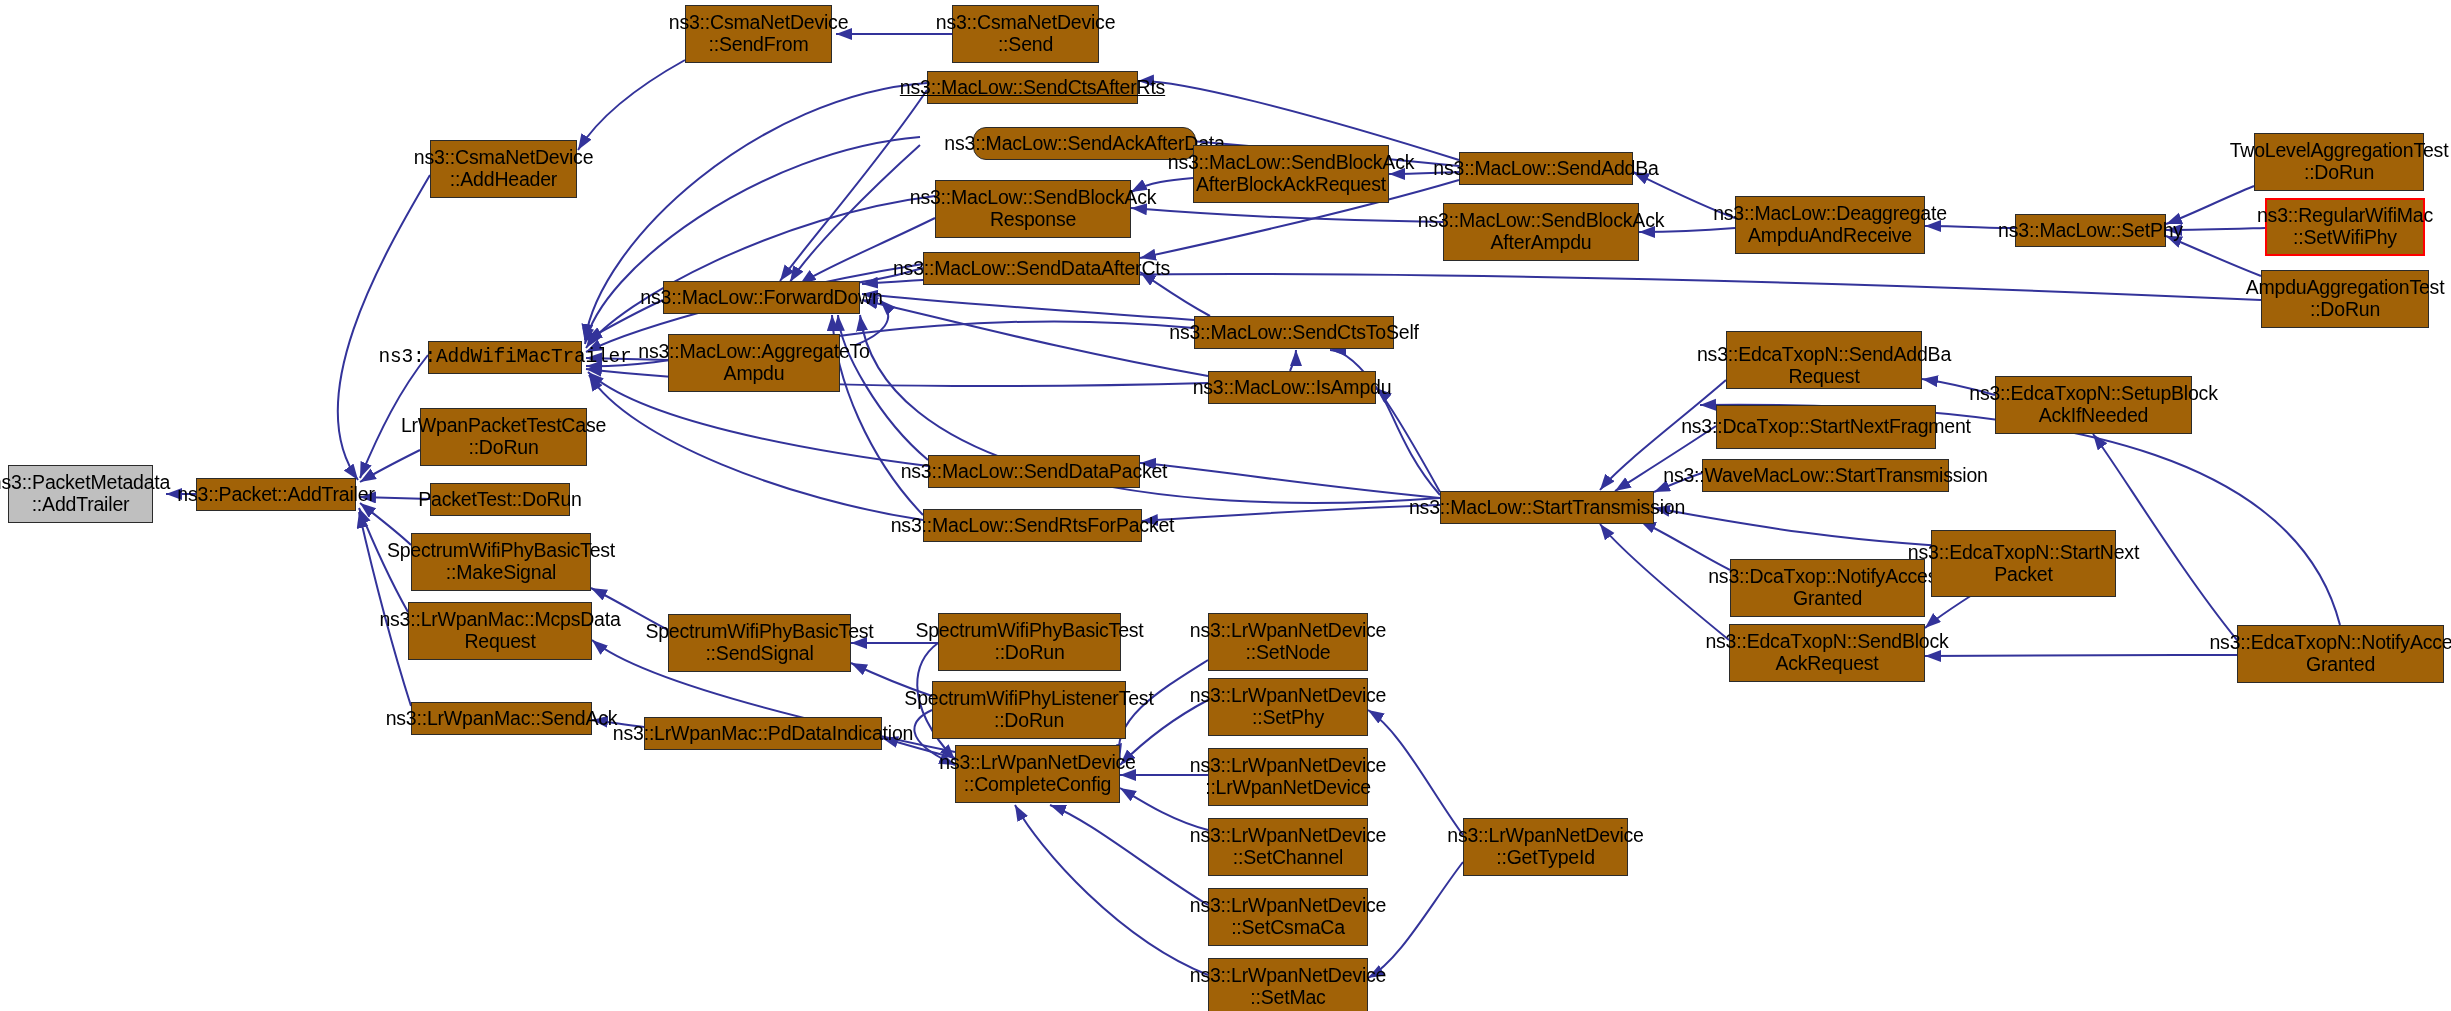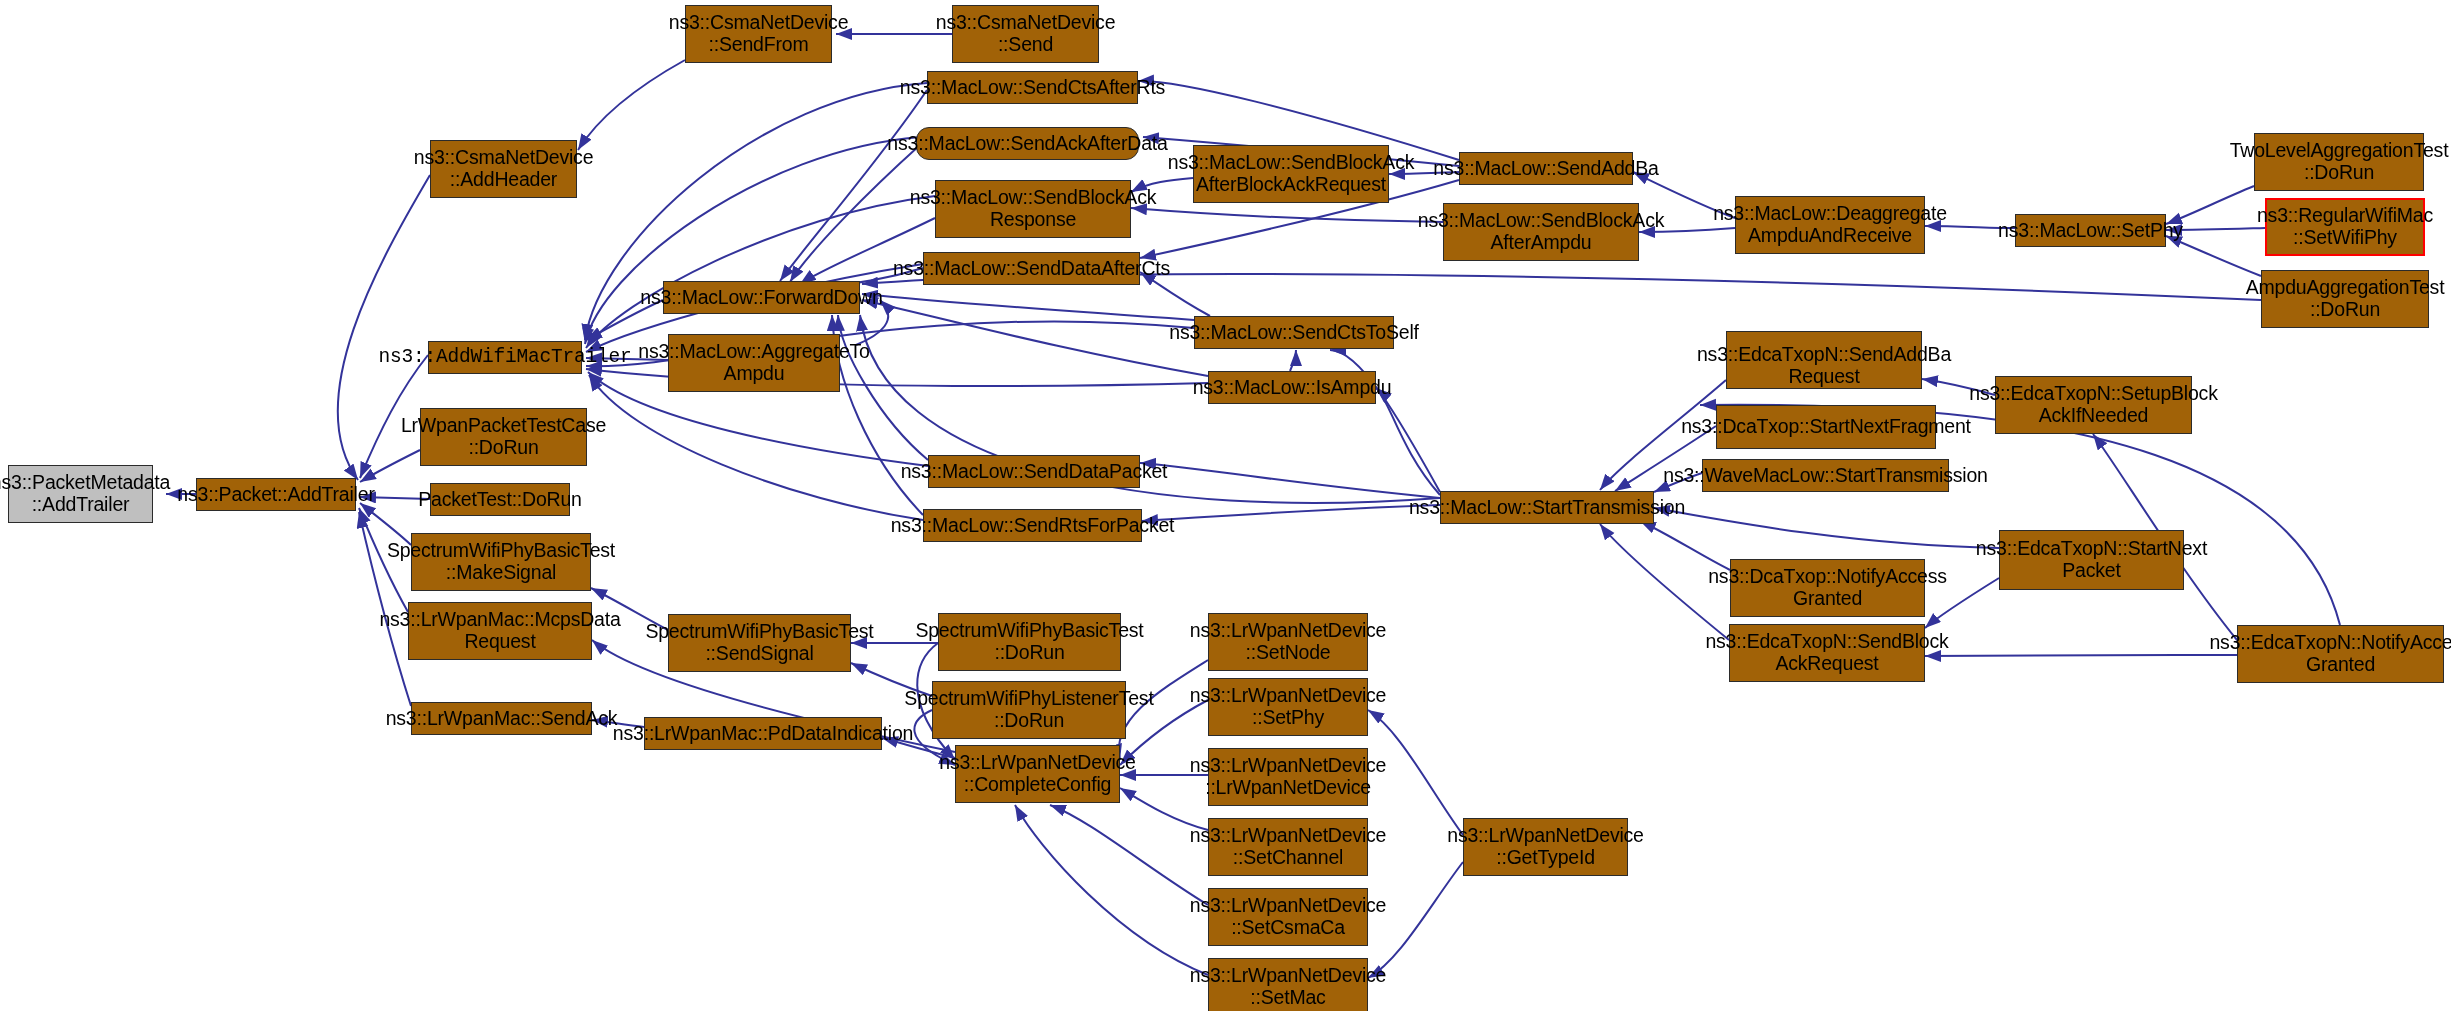--- a/index.html
+++ b/index.html
@@ -127,22 +127,22 @@
       <div class="node" style="left: 430px; top: 483px; width: 140px; height: 33px;"><span>PacketTest::DoRun</span></div>
       <div class="node" style="left: 411px; top: 533px; width: 180px; height: 58px;"><span>SpectrumWifiPhyBasicTest
 ::MakeSignal</span></div>
       <div class="node" style="left: 408px; top: 602px; width: 184px; height: 58px;"><span>ns3::LrWpanMac::McpsData
 Request</span></div>
       <div class="node" style="left: 411px; top: 702px; width: 181px; height: 33px;"><span>ns3::LrWpanMac::SendAck</span></div>
       <div class="node" style="left: 685px; top: 5px; width: 147px; height: 58px;"><span>ns3::CsmaNetDevice
 ::SendFrom</span></div>
       <div class="node" style="left: 952px; top: 5px; width: 147px; height: 58px;"><span>ns3::CsmaNetDevice
 ::Send</span></div>
-      <div class="node" style="left: 927px; top: 71px; width: 211px; height: 33px;"><span>ns3::MacLow::SendCtsAfterRts</span></div>
-      <div class="node" style="left: 916px; top: 127px; width: 223px; height: 33px; border-radius: 13px;"><span>ns3::MacLow::SendAckAfterData</span></div>
+      <div class="node" style="left: 927px; top: 71px; width: 211px; height: 33px; text-decoration: underline;"><span>ns3::MacLow::SendCtsAfterRts</span></div>
+      <div class="node" style="left: 973px; top: 127px; width: 223px; height: 33px; border-radius: 13px;"><span>ns3::MacLow::SendAckAfterData</span></div>
       <div class="node" style="left: 935px; top: 180px; width: 196px; height: 58px;"><span>ns3::MacLow::SendBlockAck
 Response</span></div>
       <div class="node" style="left: 923px; top: 252px; width: 217px; height: 33px;"><span>ns3::MacLow::SendDataAfterCts</span></div>
       <div class="node" style="left: 663px; top: 281px; width: 197px; height: 33px;"><span>ns3::MacLow::ForwardDown</span></div>
       <div class="node" style="left: 668px; top: 334px; width: 172px; height: 58px;"><span>ns3::MacLow::AggregateTo
 Ampdu</span></div>
       <div class="node" style="left: 1194px; top: 316px; width: 200px; height: 33px;"><span>ns3::MacLow::SendCtsToSelf</span></div>
       <div class="node" style="left: 1208px; top: 371px; width: 168px; height: 33px;"><span>ns3::MacLow::IsAmpdu</span></div>
       <div class="node" style="left: 928px; top: 455px; width: 212px; height: 33px;"><span>ns3::MacLow::SendDataPacket</span></div>
       <div class="node" style="left: 923px; top: 509px; width: 219px; height: 33px;"><span>ns3::MacLow::SendRtsForPacket</span></div>
@@ -164,21 +164,21 @@
       <div class="node" style="left: 1726px; top: 331px; width: 196px; height: 58px; align-items: flex-end;"><span>ns3::EdcaTxopN::SendAddBa
 Request</span></div>
       <div class="node" style="left: 1716px; top: 405px; width: 220px; height: 44px;"><span>ns3::DcaTxop::StartNextFragment</span></div>
       <div class="node" style="left: 1702px; top: 459px; width: 247px; height: 33px;"><span>ns3::WaveMacLow::StartTransmission</span></div>
       <div class="node" style="left: 1730px; top: 559px; width: 195px; height: 58px;"><span>ns3::DcaTxop::NotifyAccess
 Granted</span></div>
       <div class="node" style="left: 1729px; top: 624px; width: 196px; height: 58px;"><span>ns3::EdcaTxopN::SendBlock
 AckRequest</span></div>
       <div class="node" style="left: 1995px; top: 376px; width: 197px; height: 58px;"><span>ns3::EdcaTxopN::SetupBlock
 AckIfNeeded</span></div>
-      <div class="node" style="left: 1999px; top: 530px; width: 185px; height: 60px;"><span>ns3::EdcaTxopN::StartNext
+      <div class="node" style="left: 1931px; top: 530px; width: 185px; height: 67px;"><span>ns3::EdcaTxopN::StartNext
 Packet</span></div>
       <div class="node" style="left: 2237px; top: 625px; width: 207px; height: 58px;"><span>ns3::EdcaTxopN::NotifyAccess
 Granted</span></div>
       <div class="node" style="left: 668px; top: 614px; width: 183px; height: 58px;"><span>SpectrumWifiPhyBasicTest
 ::SendSignal</span></div>
       <div class="node" style="left: 938px; top: 613px; width: 183px; height: 58px;"><span>SpectrumWifiPhyBasicTest
 ::DoRun</span></div>
       <div class="node" style="left: 932px; top: 681px; width: 194px; height: 58px;"><span>SpectrumWifiPhyListenerTest
 ::DoRun</span></div>
       <div class="node" style="left: 644px; top: 717px; width: 238px; height: 33px;"><span>ns3::LrWpanMac::PdDataIndication</span></div>

